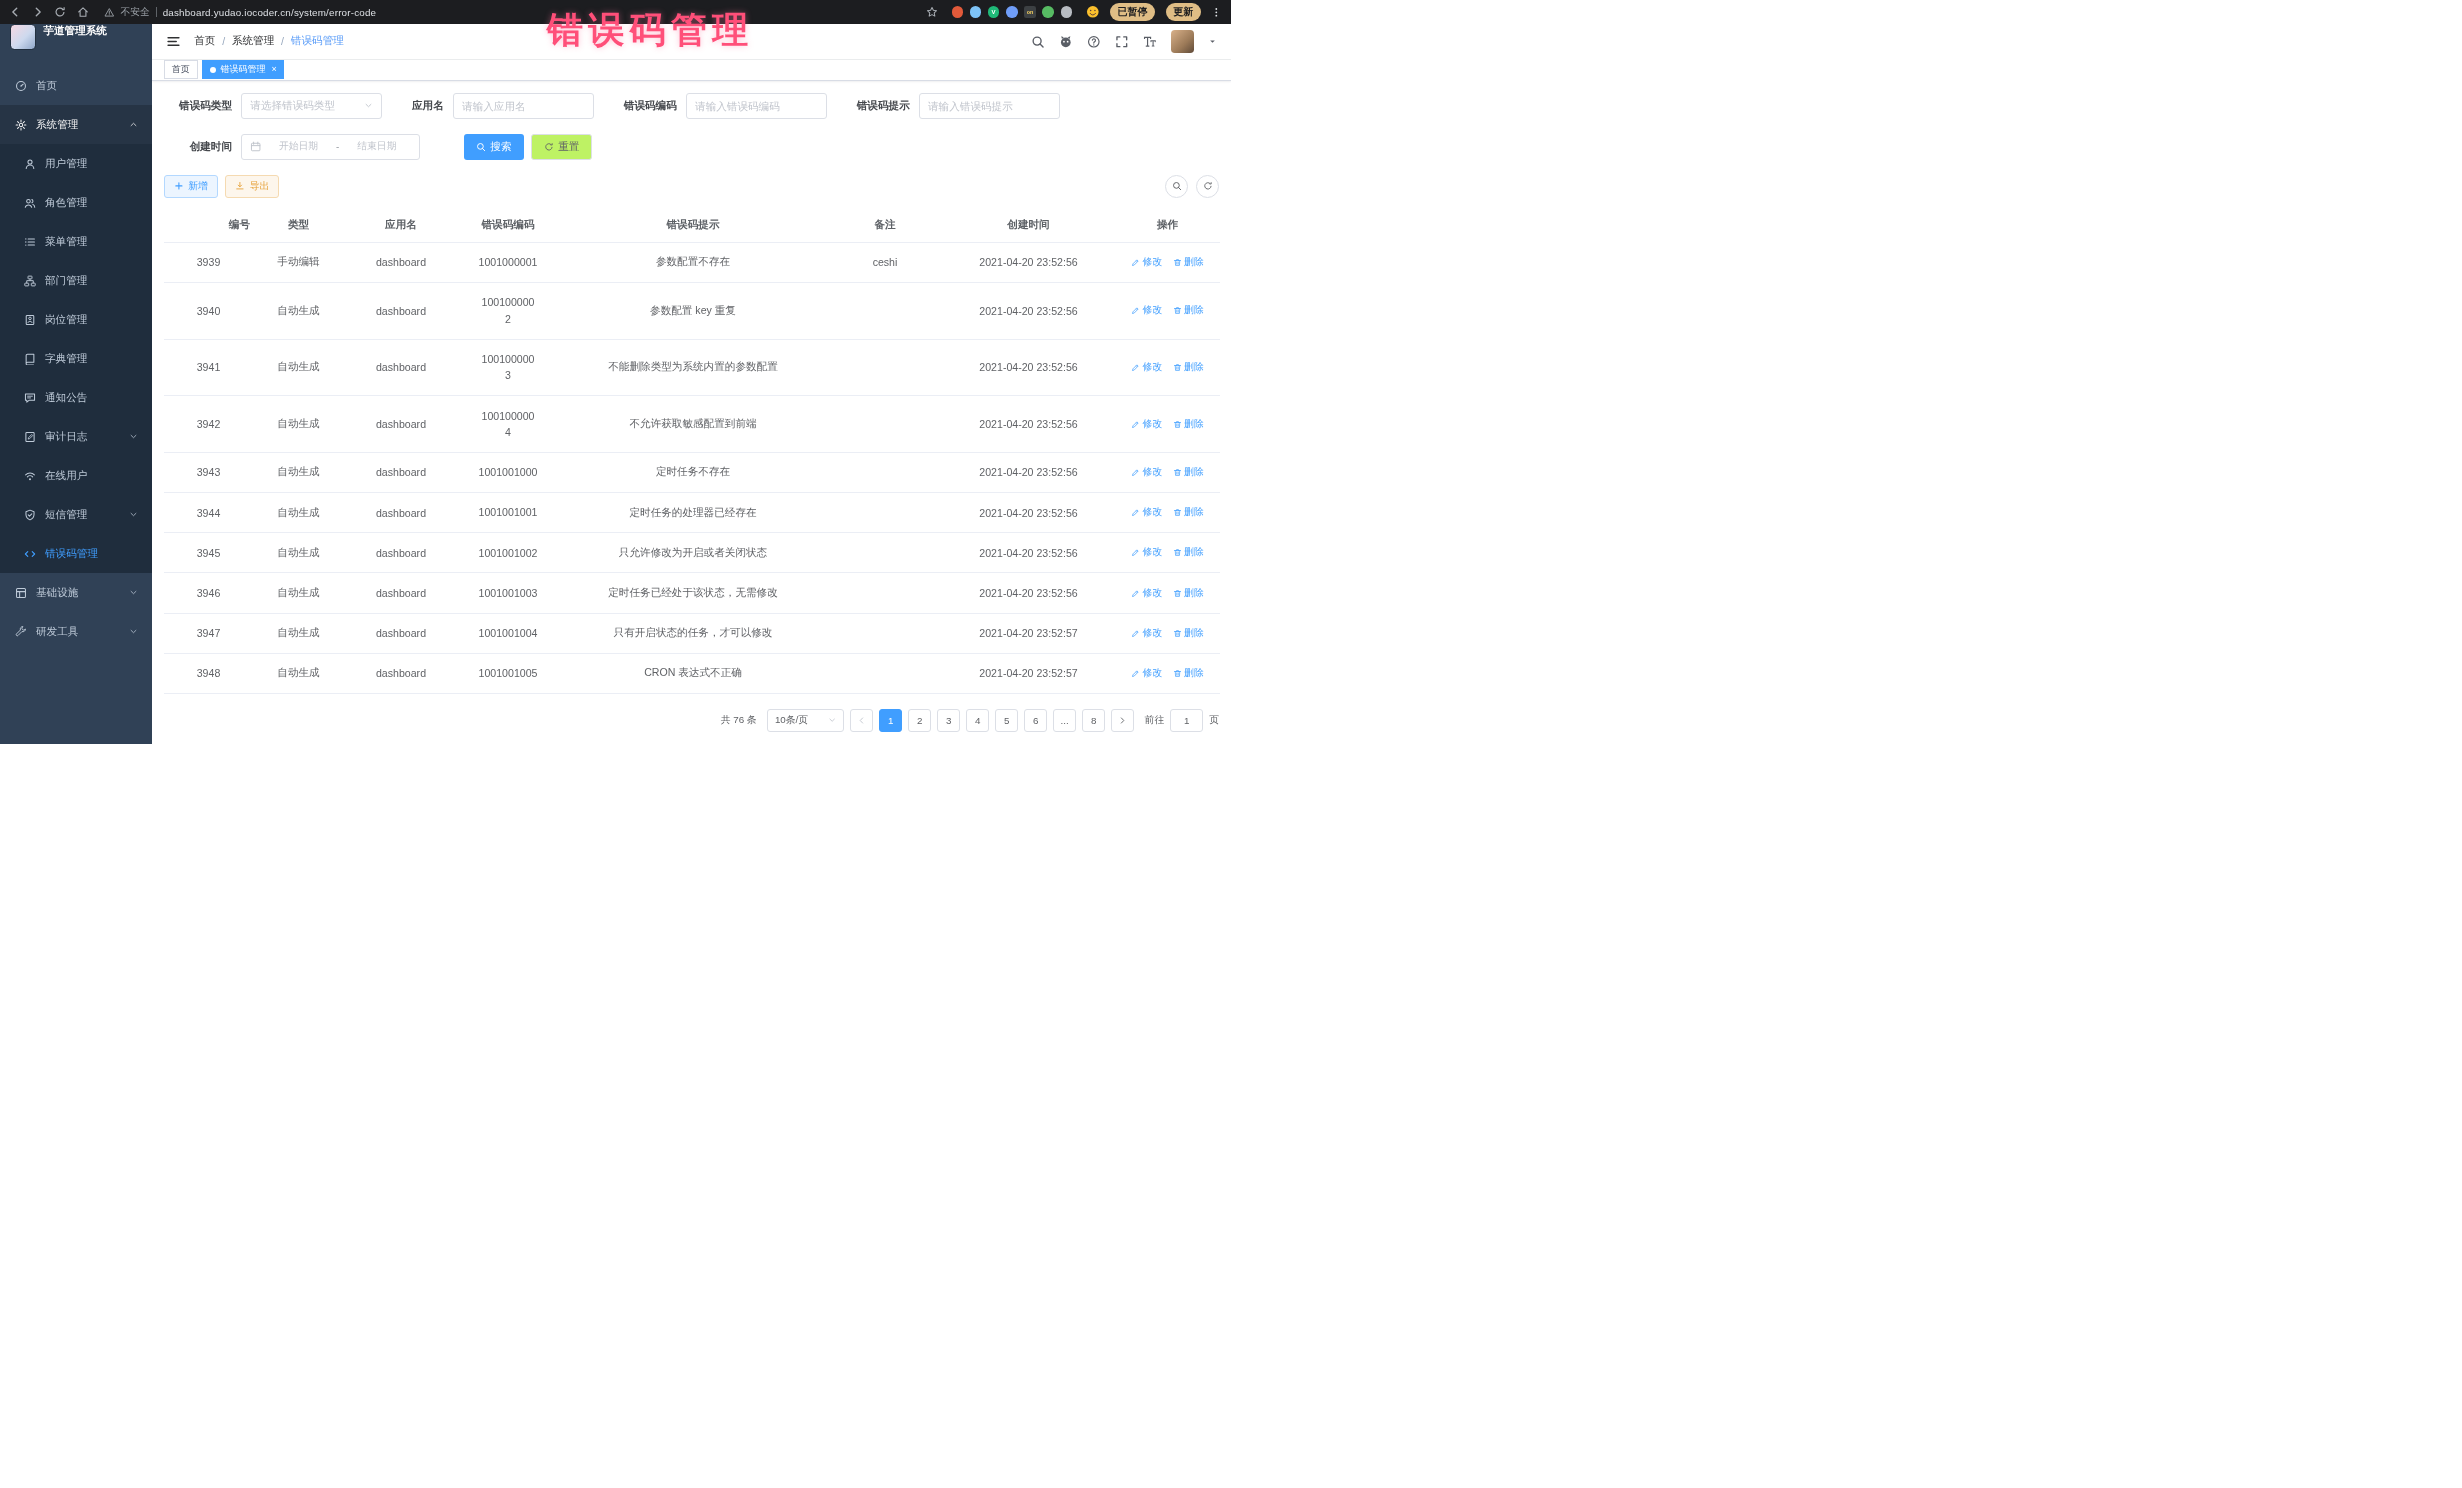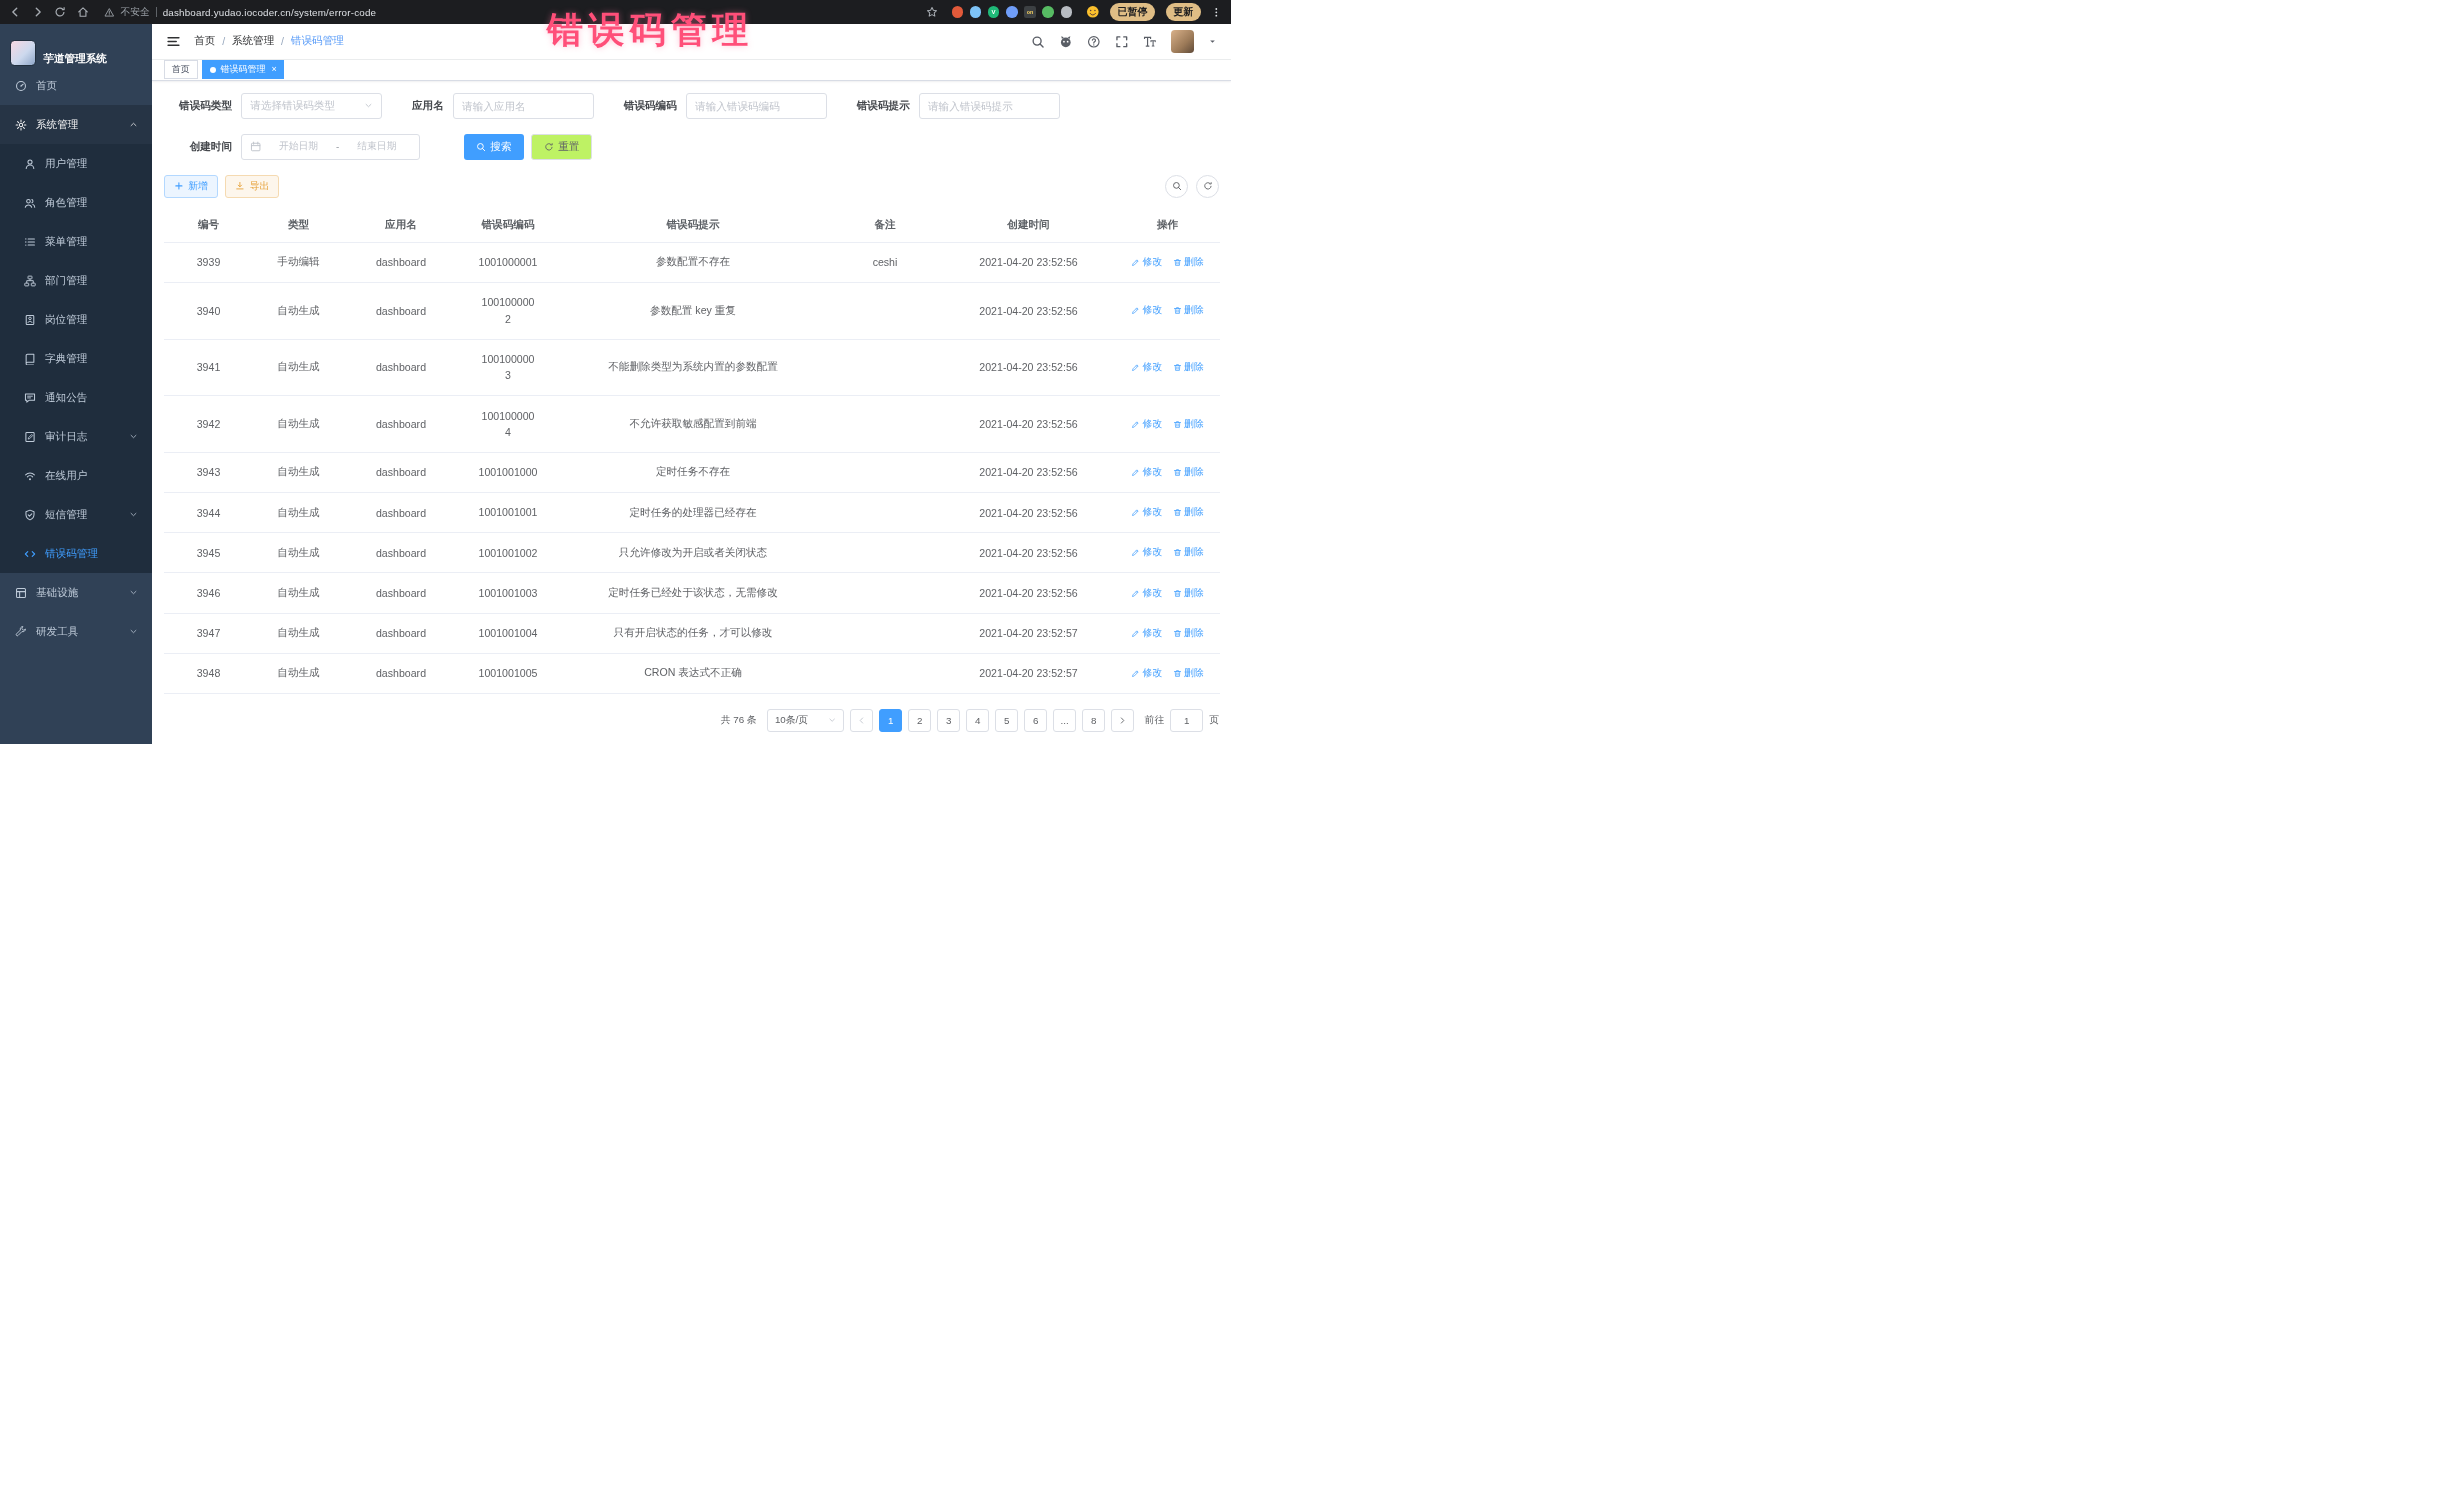--- a/index.html
+++ b/index.html
@@ -24,21 +24,21 @@
     justify-content:center; font-size:6px; font-weight:700; color:#fff; cursor:pointer; }
   .ext-dot.on-label{ color:#fdd663; border-radius:2.3px; font-size:5.3px; }
   .smiley{ width:13.6px; height:13.6px; }
   .pill{ background:#dfbd85; color:#1d1e20; border-radius:757px; padding:2.3px 7.6px;
     font-size:10px; font-weight:700; cursor:pointer; white-space:nowrap; }
   .kebab{ width:10.6px; height:10.6px; color:#dde0e4; cursor:pointer; }
 
   
   .app{ display:flex; height:720px; }
   .sidebar{ width:152px; background:#304156; flex-shrink:0; display:flex; flex-direction:column; }
-  .logo{ height:42px; display:flex; align-items:flex-end; gap:7.6px; padding:0 9.8px; cursor:pointer; }
+  .logo{ height:42px; display:flex; align-items:flex-start; gap:7.6px; padding:0 9.8px; cursor:pointer; }
   .logo-img{ width:26px; height:26px; border-radius:4.5px;
     background:linear-gradient(135deg,#f6d8e2 0%,#cdd9ee 55%,#8fa7c9 100%); border:0.8px solid #22303f; }
   .logo-title{ color:#fff; font-weight:700; font-size:10.6px; white-space:nowrap; }
   .menu{ flex:1; overflow:hidden; }
   .menu-item{ height:39px; display:flex; align-items:center; gap:9px; color:#bfcbd9;
     font-size:10.6px; cursor:pointer; position:relative; padding-left:15px; }
   .menu-item.lvl1{ padding-left:24px; background:#1f2d3d; }
   .menu-item.open{ background:#263445; color:#f4f4f5; }
   .menu-item.selected{ color:#409eff; }
   .mi-icon{ width:12px; height:12px; flex-shrink:0; }
@@ -106,21 +106,21 @@
   .circle-btn{ width:23px; height:23px; border-radius:50%; border:0.8px solid #dcdfe6;
     background:#fff; display:flex; align-items:center; justify-content:center;
     color:#606266; cursor:pointer; }
   .circle-btn span{ width:9.8px; height:9.8px; }
 
   .grid{ width:100%; border-collapse:collapse; table-layout:fixed; }
   .grid th{ padding:9.8px 3px; font-size:10.6px; color:#5d6166; font-weight:700;
     border-bottom:0.8px solid #ebeef5; text-align:center; }
   .grid td{ padding:11.4px 3px; font-size:10.6px; color:#606266;
     border-bottom:0.8px solid #ebeef5; text-align:center; }
-  .grid th:nth-child(1){ width:89px; } .grid th:nth-child(2){ width:91px; }
+  .grid th:nth-child(1){ width:89px;text-align:right; } .grid th:nth-child(2){ width:91px; }
   .grid th:nth-child(3){ width:114px; } .grid th:nth-child(4){ width:100px; }
   .grid th:nth-child(5){ width:270px; } .grid th:nth-child(6){ width:114px; }
   .grid th:nth-child(7){ width:173px; } .grid th:nth-child(8){ width:105px; }
   .code-cell{ white-space:pre-line; line-height:1.55; }
   .op-link{ color:#409eff; font-size:9.8px; display:inline-flex; align-items:center;
     gap:2.3px; margin:0 5.3px; cursor:pointer; }
   .op-icon{ width:9px; height:9px; }
 
   .pagination{ display:flex; align-items:center; justify-content:flex-end; gap:6px;
     margin-top:15px; font-size:9.8px; color:#606266; }

